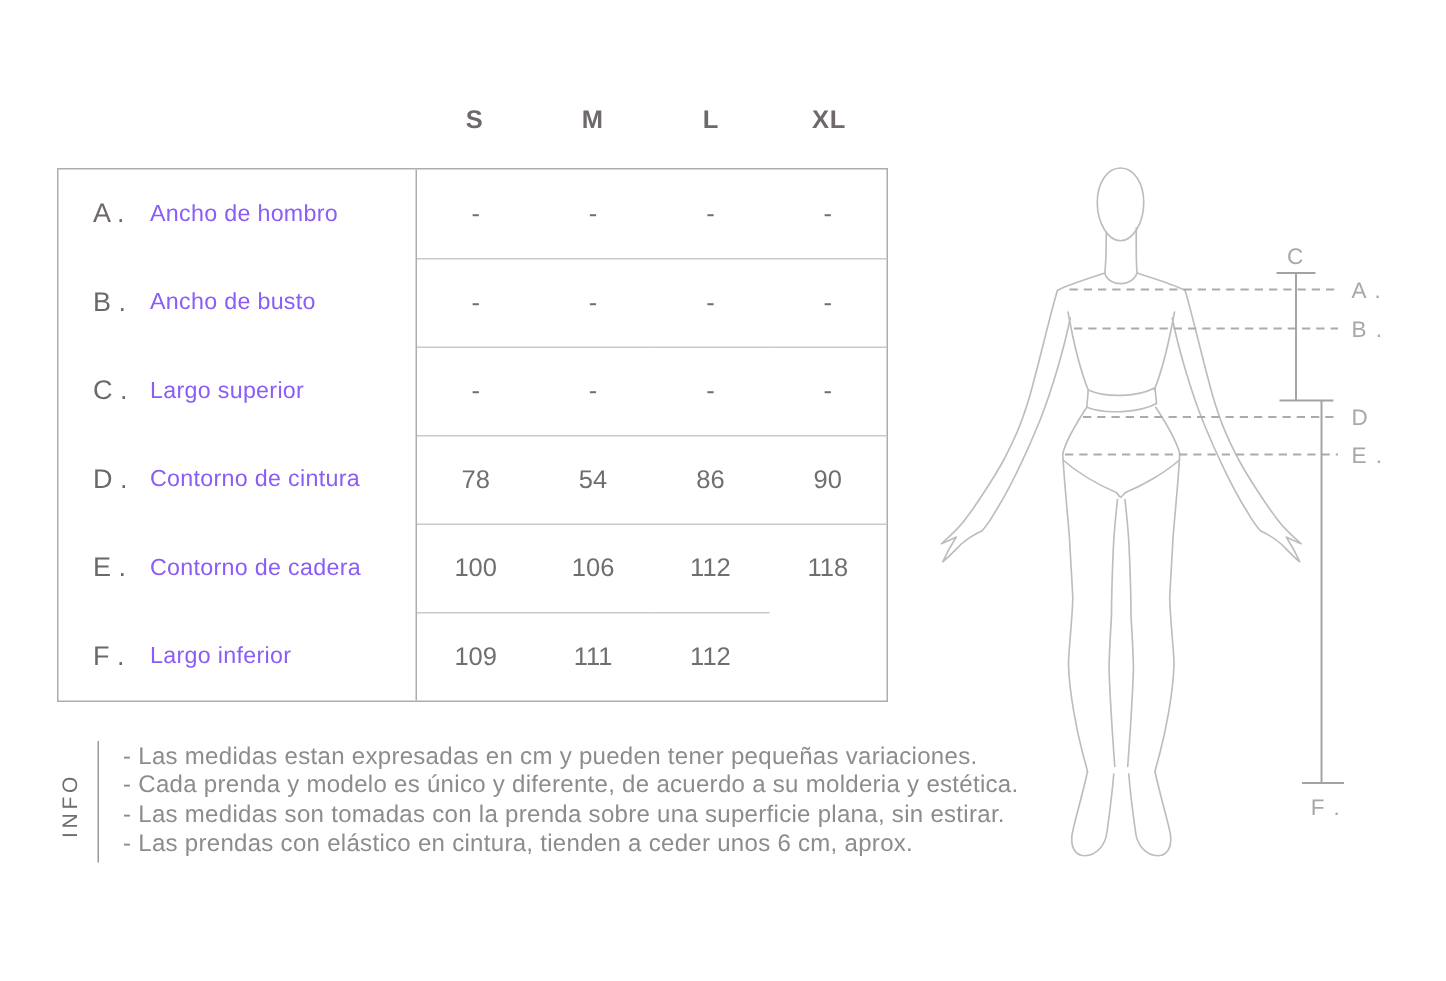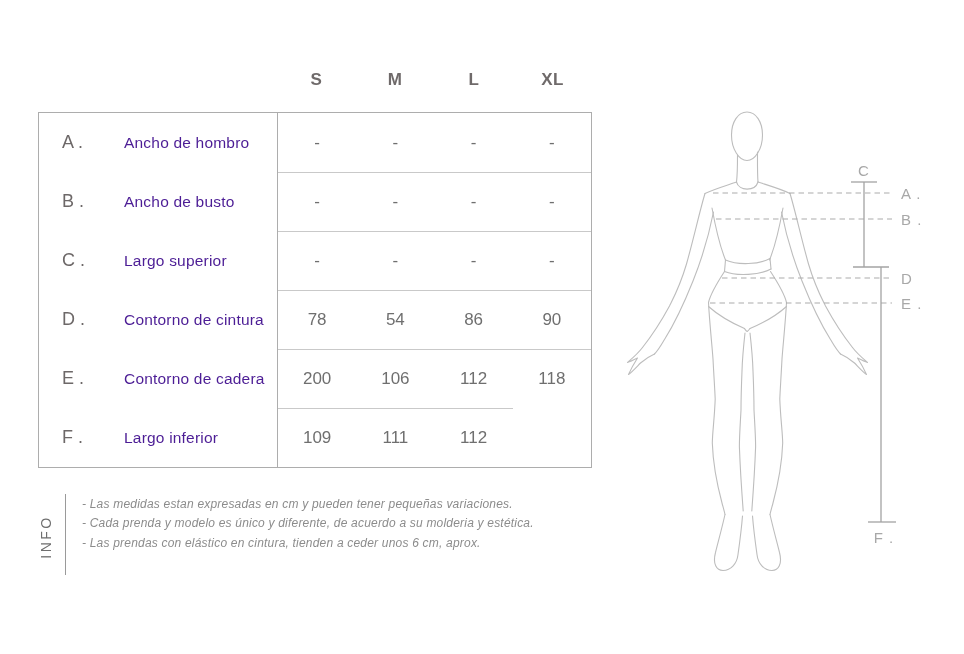--- a/index.html
+++ b/index.html
@@ -21,40 +21,40 @@
   .chart-table {
     position:absolute; left:38px; top:112px; width:554px; height:356px;
     border:1px solid #adadad; box-sizing:border-box; display:flex;
   }
   .labels-col {
     width:239px; border-right:1px solid #adadad; box-sizing:border-box;
     display:flex; flex-direction:column;
   }
   .label-row { flex:1; display:flex; align-items:center; padding-left:23px; }
   .row-letter { font-size:18px; color:#6d6868; width:38px; flex:none; }
-  .row-label  { font-size:15.5px; color:#4c1d95; letter-spacing:.2px;margin-left:24px; }
+  .row-label  { font-size:15.5px; color:#8b5cf6; letter-spacing:.2px; }
   .values-grid {
     flex:1; display:grid; grid-template-columns:repeat(4,1fr); grid-template-rows:repeat(6,1fr);
   }
   .cell {
     display:flex; align-items:center; justify-content:center;
     font-size:17px; color:#6f6f6f; border-top:1px solid #c9c9c9;
   }
   .cell.r0 { border-top:none; }
 
   
   .info-divider { position:absolute; left:65px; top:494px; width:1px; height:81px; background:#9a9a9a; }
   .info-heading {
     position:absolute; left:16px; top:528px; width:62px; height:18px;
     transform:rotate(-90deg); transform-origin:center;
     font-size:14px; letter-spacing:2.5px; color:#6f6f6f; text-align:center;
   }
   .notes { position:absolute; left:82px; top:495px; }
   .note-line {
-    font-size:12px; font-style:italic; color:#8c8c8c; line-height:19.3px;
+    font-size:16px; color:#8c8c8c; line-height:19.3px;
     letter-spacing:.2px; white-space:nowrap;
   }
 
   
   .figure-svg { position:absolute; left:612px; top:102px; width:352px; height:500px; }
   .figure-svg text { font-family:"Liberation Sans", sans-serif; }
 </style>
 </head>
 <body>
 
@@ -104,35 +104,36 @@
       <div class="cell">-</div>
       <div class="cell">-</div>
       <div class="cell">-</div>
       <div class="cell">-</div>
       <div class="cell">-</div>
       <div class="cell">-</div>
       <div class="cell">78</div>
       <div class="cell">54</div>
       <div class="cell">86</div>
       <div class="cell">90</div>
-      <div class="cell">200</div>
+      <div class="cell">100</div>
       <div class="cell">106</div>
       <div class="cell">112</div>
       <div class="cell">118</div>
       <div class="cell">109</div>
       <div class="cell">111</div>
       <div class="cell">112</div>
     </div>
   </div>
 
   <div class="info-heading">INFO</div>
   <div class="info-divider"></div>
   <div class="notes">
     <div class="note-line">- Las medidas estan expresadas en cm y pueden tener pequeñas variaciones.</div>
     <div class="note-line">- Cada prenda y modelo es único y diferente, de acuerdo a su molderia y estética.</div>
+    <div class="note-line">- Las medidas son tomadas con la prenda sobre una superficie plana, sin estirar.</div>
     <div class="note-line">- Las prendas con elástico en cintura, tienden a ceder unos 6 cm, aprox.</div>
   </div>
 
   <svg class="figure-svg" viewBox="0 0 352 500">
     <g fill="none" stroke="#bdbdbd" stroke-width="1.1" stroke-linecap="round" stroke-linejoin="round">
 
       <path d="M135,10 C144,10 150.5,20 150.5,33 C150.5,47 143,58.5 135,58.5 C127,58.5 119.5,47 119.5,33 C119.5,20 126,10 135,10 Z"></path>
 
       <path d="M125.5,53 C125.5,63 125.5,72 124.5,80"></path>
       <path d="M145.5,50 C145.5,60 145.3,71 146,80"></path>

